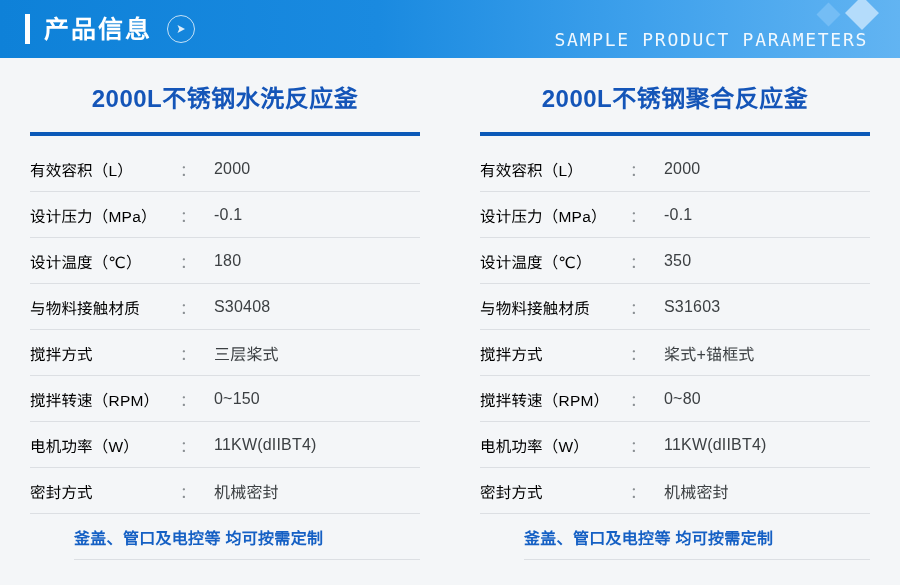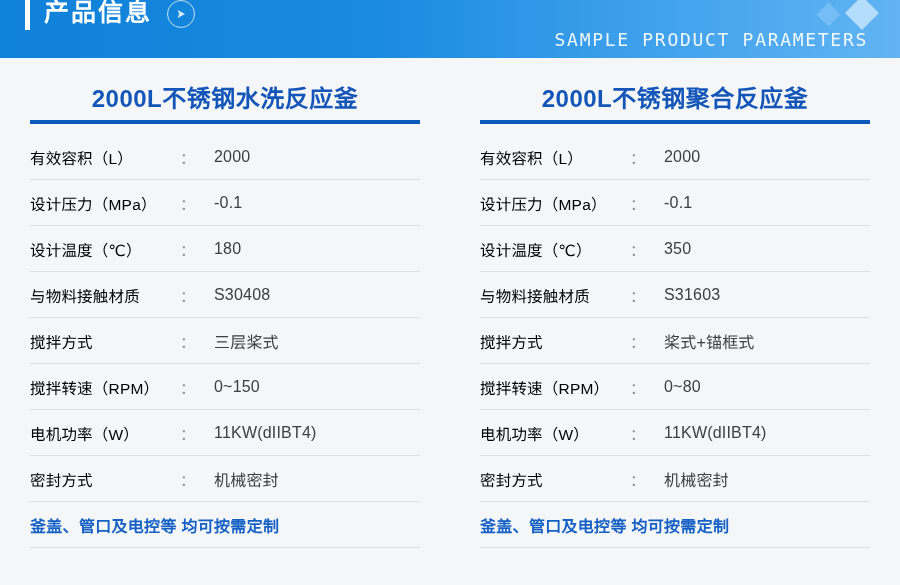--- a/index.html
+++ b/index.html
@@ -23,20 +23,21 @@
     height: 58px;
     background: linear-gradient(90deg, #0e81d8 0%, #1a8ae0 42%, #3fa1ec 72%, #62b4f2 100%);
     overflow: hidden;
   }
   .header-left {
     position: absolute;
     left: 25px;
     top: 0;
     height: 58px;
     display: flex;
+    align-items: center;
   }
   .accent-bar {
     width: 5px;
     height: 30px;
     background: #ffffff;
     margin-right: 14px;
     flex: 0 0 auto;
   }
   .header-title {
     color: #ffffff;
@@ -106,21 +107,21 @@
     box-sizing: border-box;
     padding: 28px 30px 0 30px;
   }
   .card-title {
     color: #1455b8;
     font-size: 24px;
     font-weight: bold;
     letter-spacing: 0.5px;
     text-align: center;
     line-height: 1.1;
-    padding-bottom: 8px;
+    padding-bottom: 20px;
     white-space: nowrap;
   }
   .title-rule {
     height: 4px;
     background: #0b59b8;
     margin-bottom: 10px;
   }
 
   .spec-row {
     display: flex;
@@ -149,20 +150,21 @@
     white-space: nowrap;
     letter-spacing: 0.2px;
   }
 
   .note-row {
     display: flex;
     align-items: center;
     height: 46px;
     border-bottom: 1px solid #dcdfe3;
     box-sizing: border-box;
+    margin-left: 44px;
   }
   .note-text {
     color: #1560c4;
     font-size: 16px;
     font-weight: bold;
     white-space: nowrap;
     letter-spacing: 0.3px;
   }
 </style>
 </head>

